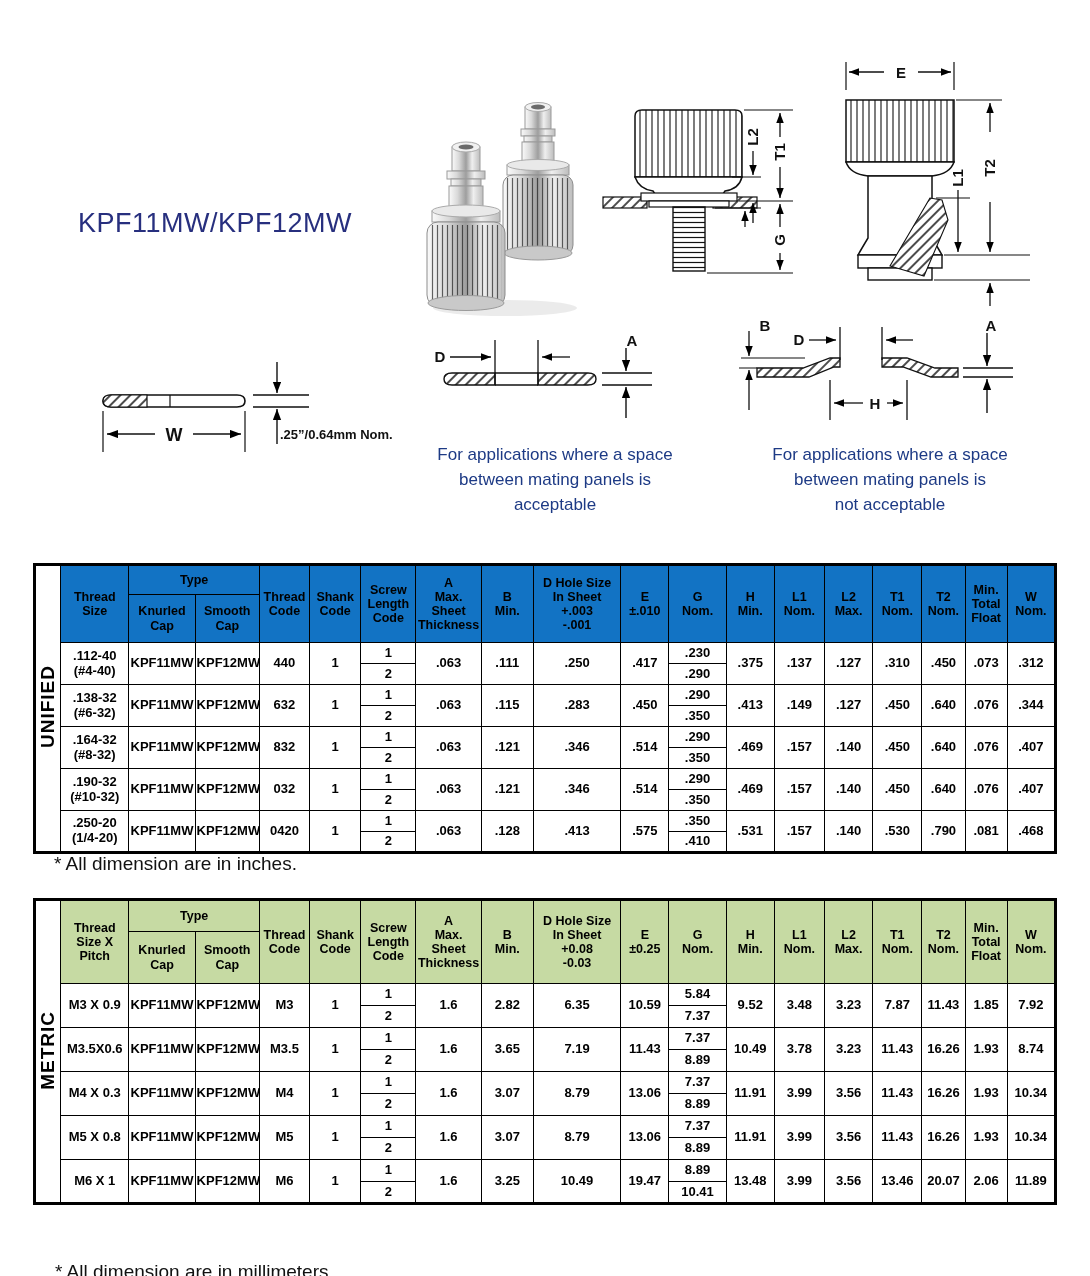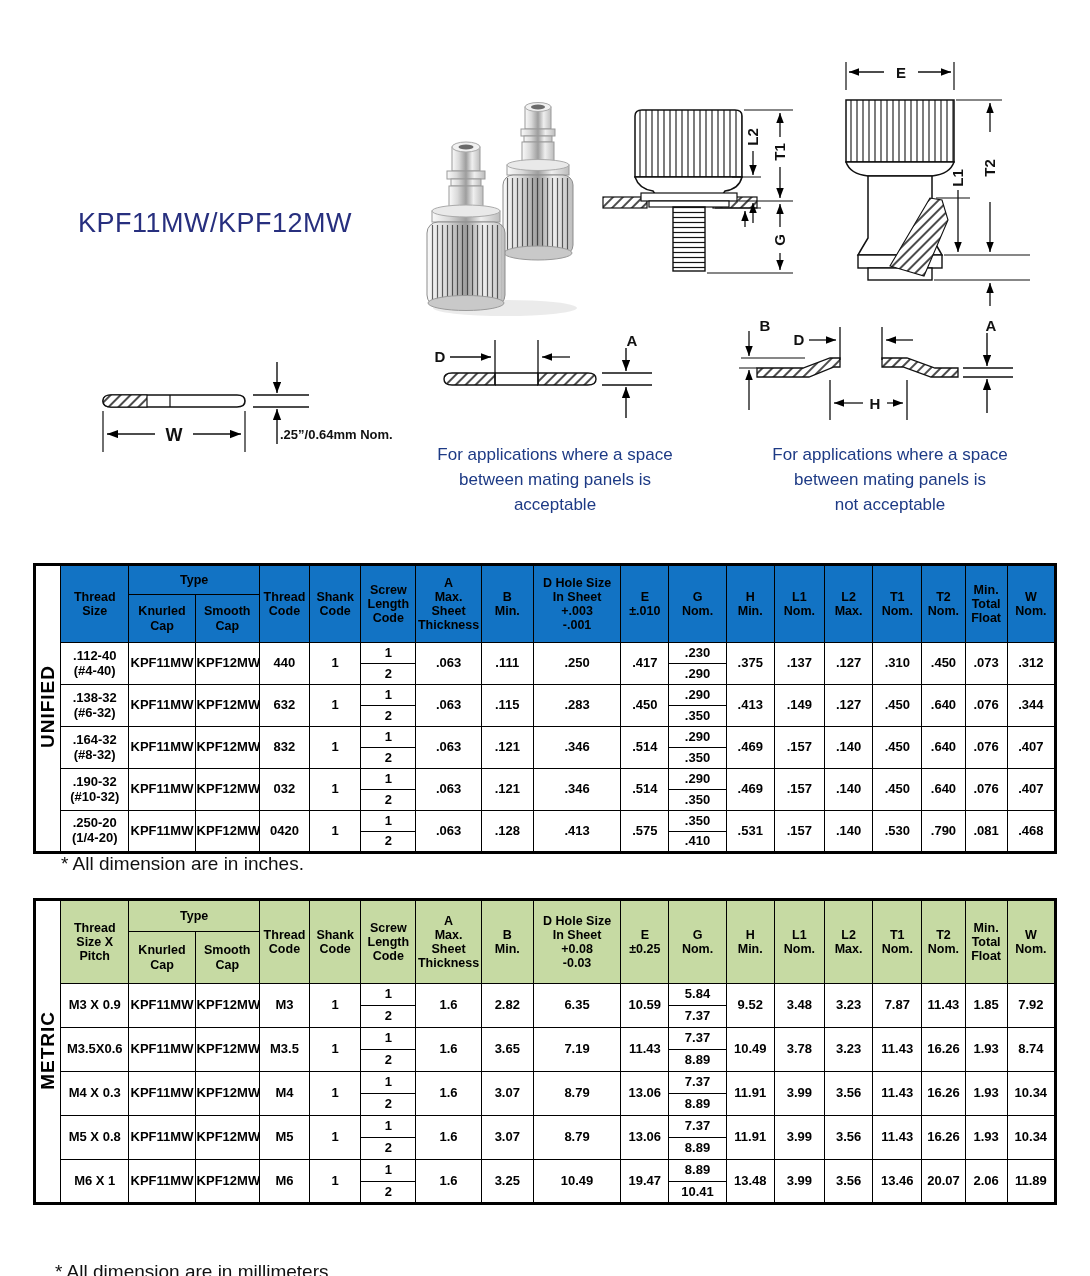--- a/index.html
+++ b/index.html
@@ -4,21 +4,21 @@
 <style>
   html,body{margin:0;padding:0;background:#fff;}
   #page{position:relative;width:1090px;height:1276px;background:#fff;font-family:"Liberation Sans",sans-serif;overflow:hidden;}
   .abs{position:absolute;}
   #title{left:78px;top:208px;font-size:27px;font-weight:normal;color:#272f7e;letter-spacing:.5px;}
   .caption{font-size:17px;line-height:25px;color:#1d3a85;text-align:center;white-space:pre-line;}
   #caption-left{left:420px;top:442px;width:270px;}
   #caption-right{left:740px;top:442px;width:300px;}
   #washer-note{left:280px;top:427px;font-size:13px;font-weight:bold;color:#111;}
   .footnote{font-size:19px;color:#111;}
-  #footnote-unified{left:61px;top:853px;}
+  #footnote-unified{left:54px;top:853px;}
   #footnote-metric{left:55px;top:1213px;margin-top:48px;}
   table.dtable{position:absolute;left:33px;border-collapse:collapse;table-layout:fixed;width:1024px;background:#fff;border:3px solid #000;}
   .dtable th,.dtable td{border:1px solid #000;text-align:center;vertical-align:middle;padding:0 1px;white-space:pre-line;line-height:1.13;color:#000;overflow:hidden;}
   .dtable th{font-size:12.5px;font-weight:700;}
   .dtable td{font-size:13px;font-weight:700;}
   .unified{top:563px;}
   .metric{top:898px;}
   .unified th{background:#1273c4;}
   .metric th{background:#c6daa3;}
   .dtable th.side{background:#fff;padding:0;}

